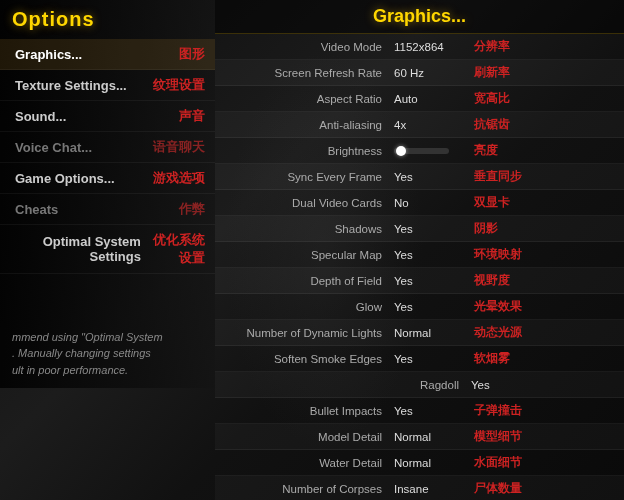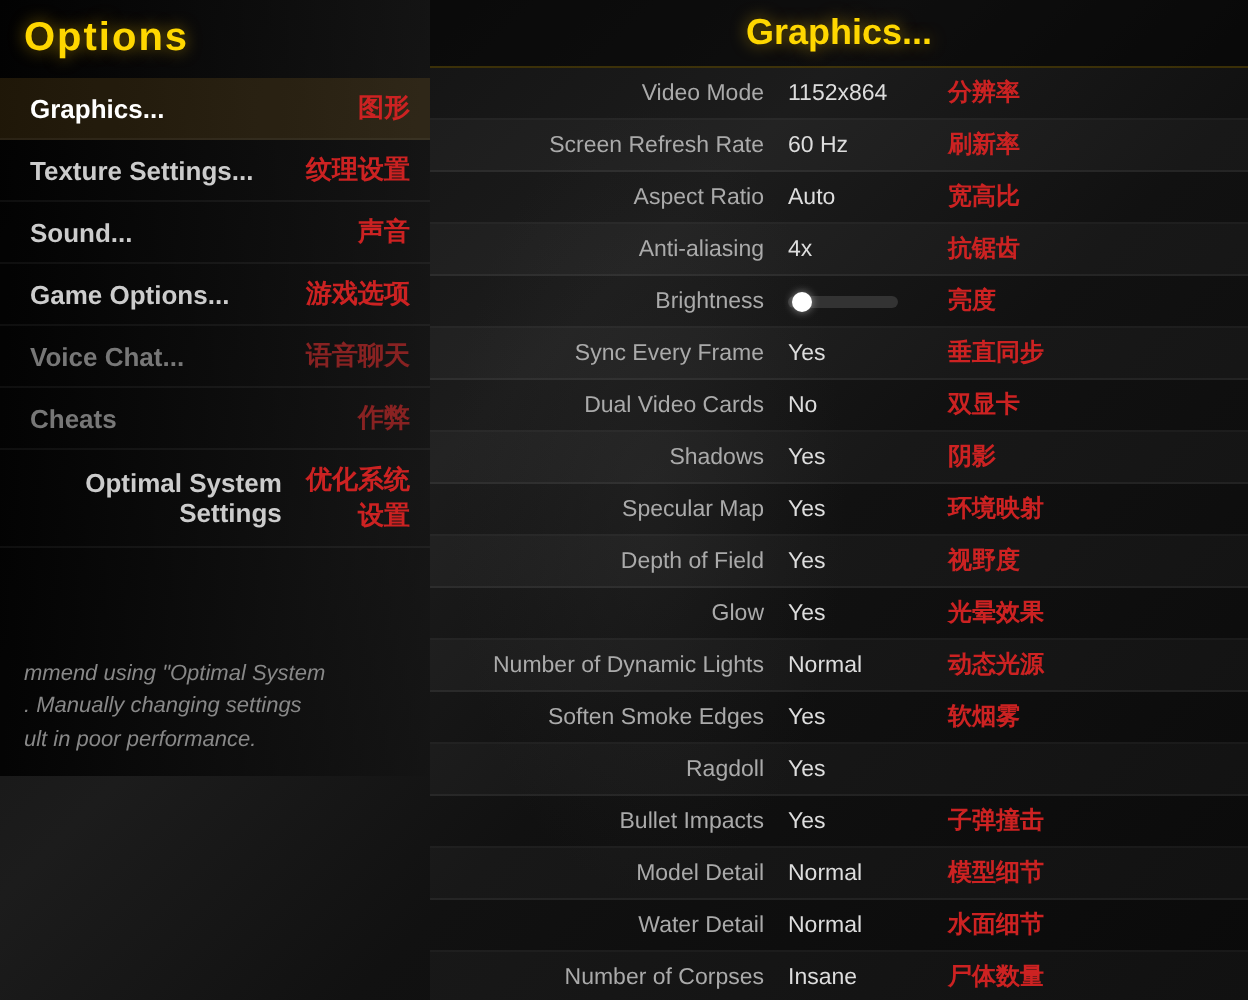--- a/index.html
+++ b/index.html
@@ -130,20 +130,21 @@
       text-shadow: 0 0 8px rgba(255,200,0,0.5);
       border-bottom: 1px solid rgba(255,200,0,0.2);
       background: rgba(0,0,0,0.5);
     }
 
     .settings-row {
       display: flex;
       align-items: center;
       border-bottom: 1px solid rgba(255,255,255,0.06);
       min-height: 26px;
+      justify-content: center;
     }
 
     .settings-row:nth-child(even) {
       background: rgba(255,255,255,0.03);
     }
 
     .col-label {
       flex: 0 0 175px;
       text-align: right;
       padding-right: 8px;
@@ -209,27 +210,27 @@
         <span class="zh">图形</span>
       </div>
       <div class="menu-item">
         <span class="en">Texture Settings...</span>
         <span class="zh">纹理设置</span>
       </div>
       <div class="menu-item">
         <span class="en">Sound...</span>
         <span class="zh">声音</span>
       </div>
+      <div class="menu-item dim">
+        <span class="en">Voice Chat...</span>
+        <span class="zh">语音聊天</span>
+      </div>
       <div class="menu-item">
         <span class="en">Game Options...</span>
         <span class="zh">游戏选项</span>
-      </div>
-      <div class="menu-item dim">
-        <span class="en">Voice Chat...</span>
-        <span class="zh">语音聊天</span>
       </div>
       <div class="menu-item dim">
         <span class="en">Cheats</span>
         <span class="zh">作弊</span>
       </div>
       <div class="menu-item">
         <span class="en">Optimal System Settings</span>
         <span class="zh">优化系统设置</span>
       </div>
     </div>

